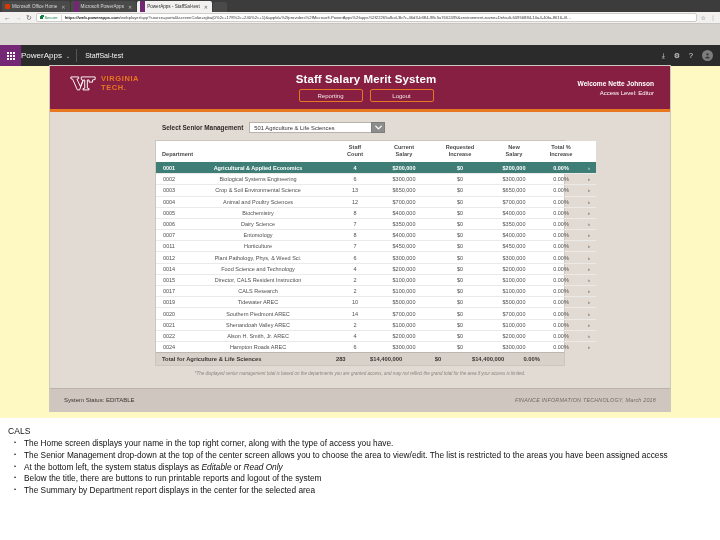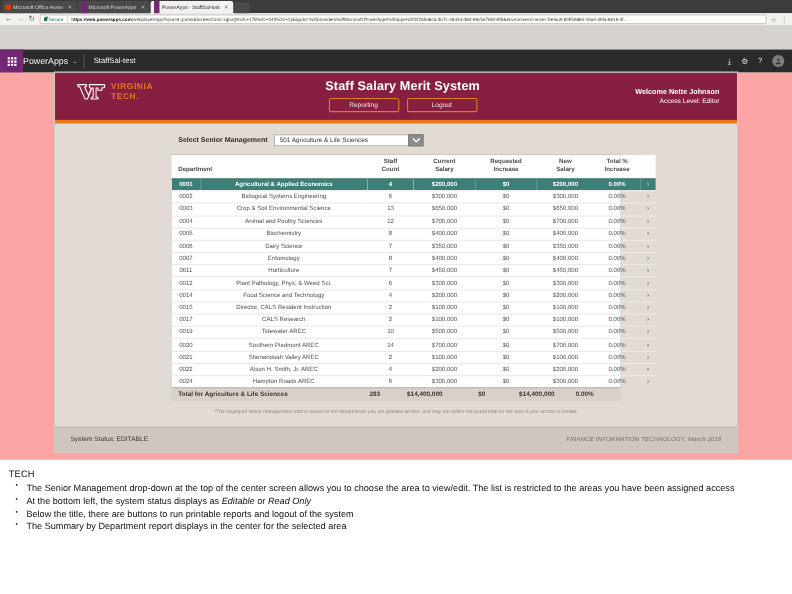--- a/index.html
+++ b/index.html
@@ -71,21 +71,21 @@
   .papps-div { width:1px; height:13px; background:#565656; }
   .papps-app { font-size:7px; padding-left:8px; }
   .papps-right { margin-left:auto; display:flex; align-items:center; gap:9px; padding-right:7px; }
   .papps-right .ic { font-size:7px; color:#e4e4e4; }
   .avatar {
     width:11px; height:11px; border-radius:50%; background:#7d7d7d;
     display:flex; align-items:center; justify-content:center; font-size:6px; color:#303030;
   }
 
   
-  .stage { position:relative; width:720px; height:352px; background:#fca5a5; }
+  .stage { position:relative; width:720px; height:352px; background:#fef9c3; }
   .app {
     position:absolute; left:50px; top:0; width:620px; height:345px;
     background:#e2dbd4; overflow:hidden;
     box-shadow:0 0 0 1px #cfc8c1;
   }
 
   .vt-header {
     height:46px; background:#861f41; position:relative; display:flex; align-items:center;
   }
   .vt-header::after{
@@ -515,20 +515,21 @@
     </div>
 
     <div class="statusbar">
       <span class="sys-status">System Status: EDITABLE</span>
       <span class="fit-note">FINANCE INFORMATION TECHNOLOGY, March 2018</span>
     </div>
   </div>
 </div>
 
 <div class="notes">
-  <h4>TECH</h4>
+  <h4>CALS</h4>
   <ul id="notes-list">
+      <li>The Home screen displays your name in the top right corner, along with the type of access you have.</li>
       <li>The Senior Management drop-down at the top of the center screen allows you to choose the area to view/edit.  The list is restricted to the areas you have been assigned access</li>
       <li>At the bottom left, the system status displays as <i>Editable</i> or <i>Read Only</i></li>
       <li>Below the title, there are buttons to run printable reports and logout of the system</li>
       <li>The Summary by Department report displays in the center for the selected area</li>
     </ul>
 </div>
 
 </body></html>

